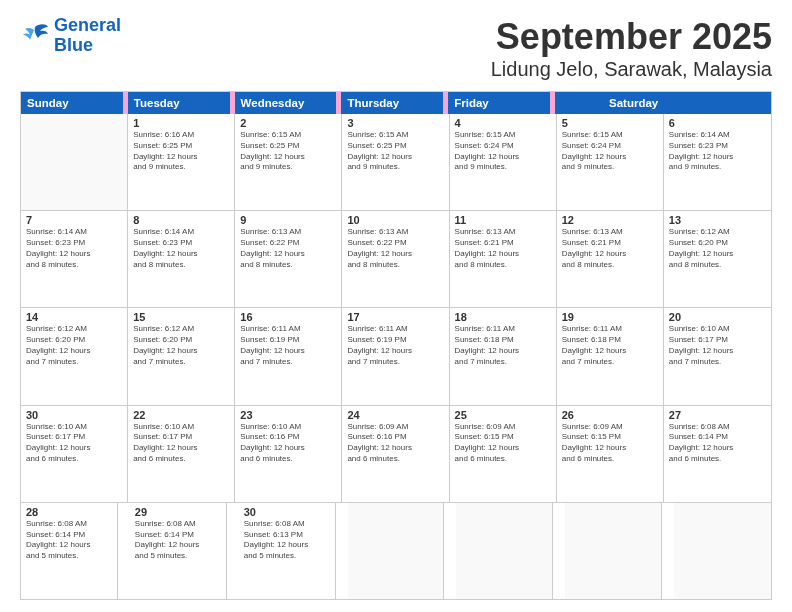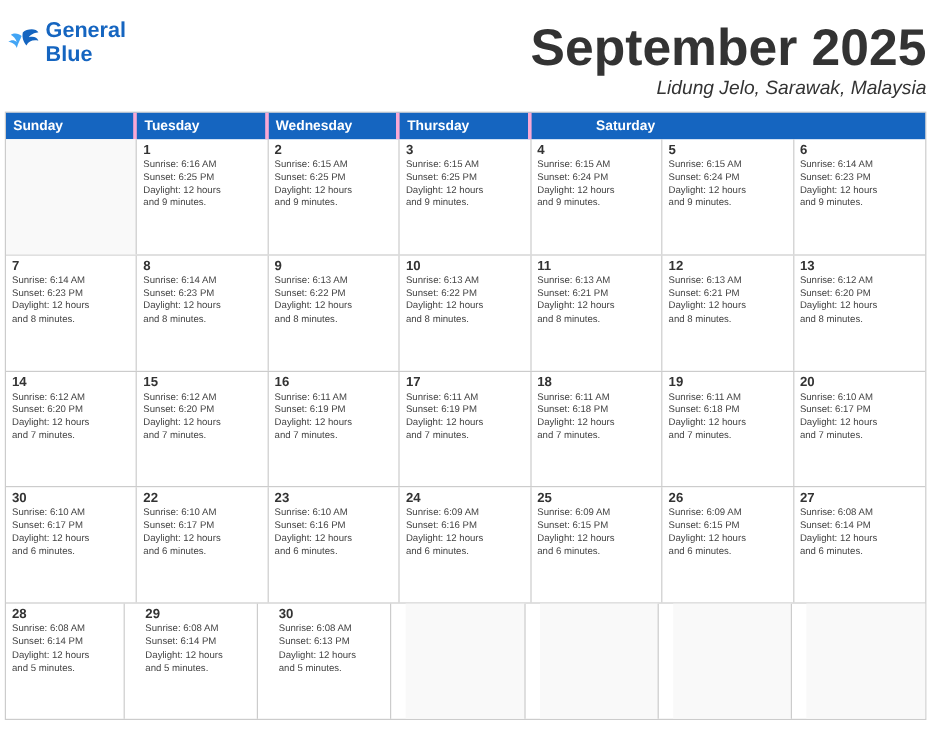--- a/index.html
+++ b/index.html
@@ -6,21 +6,21 @@
     body {
       font-family: Arial, sans-serif;
       background: #fff;
       width: 792px;
       height: 612px;
       overflow: hidden;
     }
     .page {
       width: 792px;
       height: 612px;
-      padding: 16px 20px 12px 4px;
+      padding: 16px 20px 12px 20px;
       display: flex;
       flex-direction: column;
     }
     .header {
       display: flex;
       justify-content: space-between;
       align-items: flex-start;
       margin-bottom: 10px;
     }
     .logo {
@@ -38,47 +38,46 @@
       color: #1565c0;
     }
     .logo-bird {
       width: 30px;
       height: 28px;
     }
     .title-block {
       text-align: right;
     }
     .month-title {
-      font-size: 43px;
+      font-size: 36px;
       font-weight: bold;
       color: #333;
     }
     .location {
-      font-size: 16px;
-      color: #333;
-      font-style: italic;
+      font-size: 20px;
+      color: #333;
     }
     .calendar {
       flex: 1;
       display: flex;
       flex-direction: column;
       border: 1px solid #ccc;
     }
     .cal-header-row {
       display: grid;
       grid-template-columns: repeat(7, 1fr);
       background: #1565c0;
     }
     .cal-header-cell {
       color: #fff;
       font-weight: bold;
       font-size: 11.5px;
       padding: 5px 6px;
       text-align: left;
-      border-right: 3px solid #f9a8d4;
+      border-right: 5px solid #f9a8d4;
     }
     .cal-header-cell:last-child { border-right: none; margin-left: 48px; }
     .cal-body {
       flex: 1;
       display: flex;
       flex-direction: column;
     }
     .cal-row {
       display: grid;
       grid-template-columns: repeat(7, 1fr);
@@ -129,20 +128,21 @@
       <div class="location">Lidung Jelo, Sarawak, Malaysia</div>
     </div>
   </div>
 
   <div class="calendar">
     <div class="cal-header-row">
     <div class="cal-header-cell">Sunday</div>
         <div class="cal-header-cell">Tuesday</div>
         <div class="cal-header-cell">Wednesday</div>
         <div class="cal-header-cell">Thursday</div>
+        <div class="cal-header-cell">Friday</div>
         <div class="cal-header-cell">Saturday</div>
       </div>
     <div class="cal-body">
     <div class="cal-row">
           <div class="cal-cell empty"></div>
           <div class="cal-cell">
             <span class="day-num">1</span>
             <div class="cell-info" style="white-space: pre-line;">Sunrise: 6:16 AM
 Sunset: 6:25 PM
 Daylight: 12 hours

